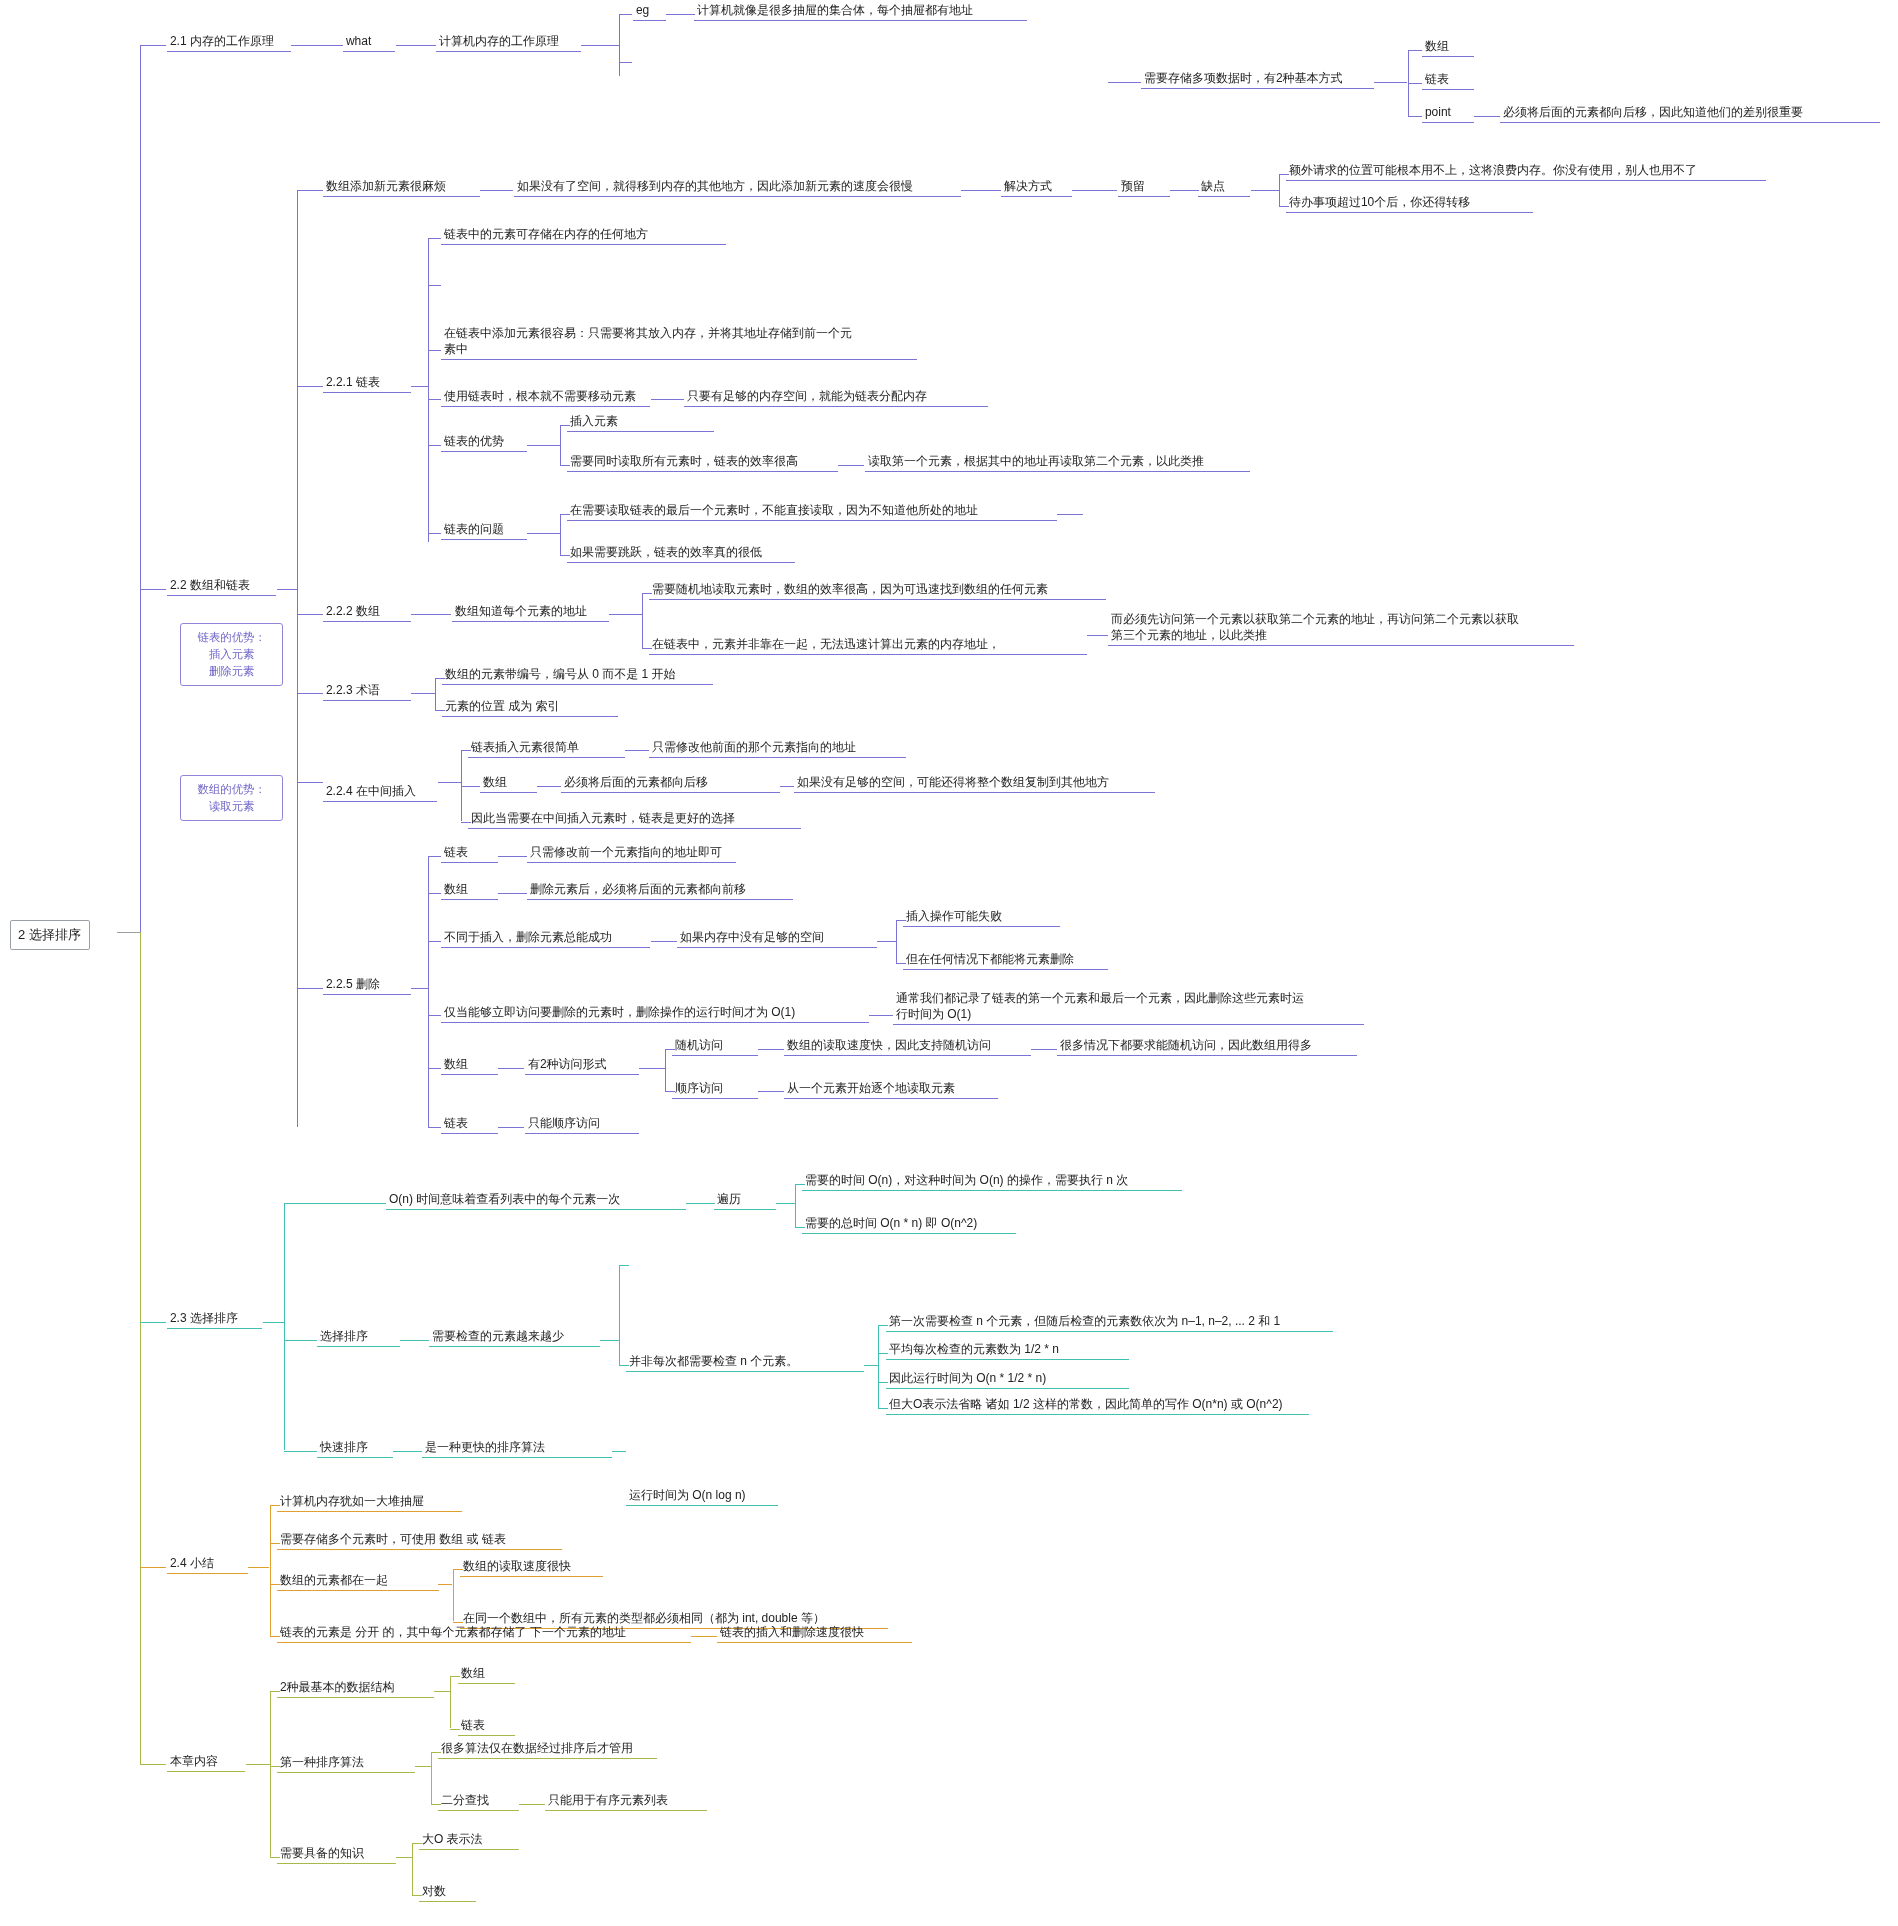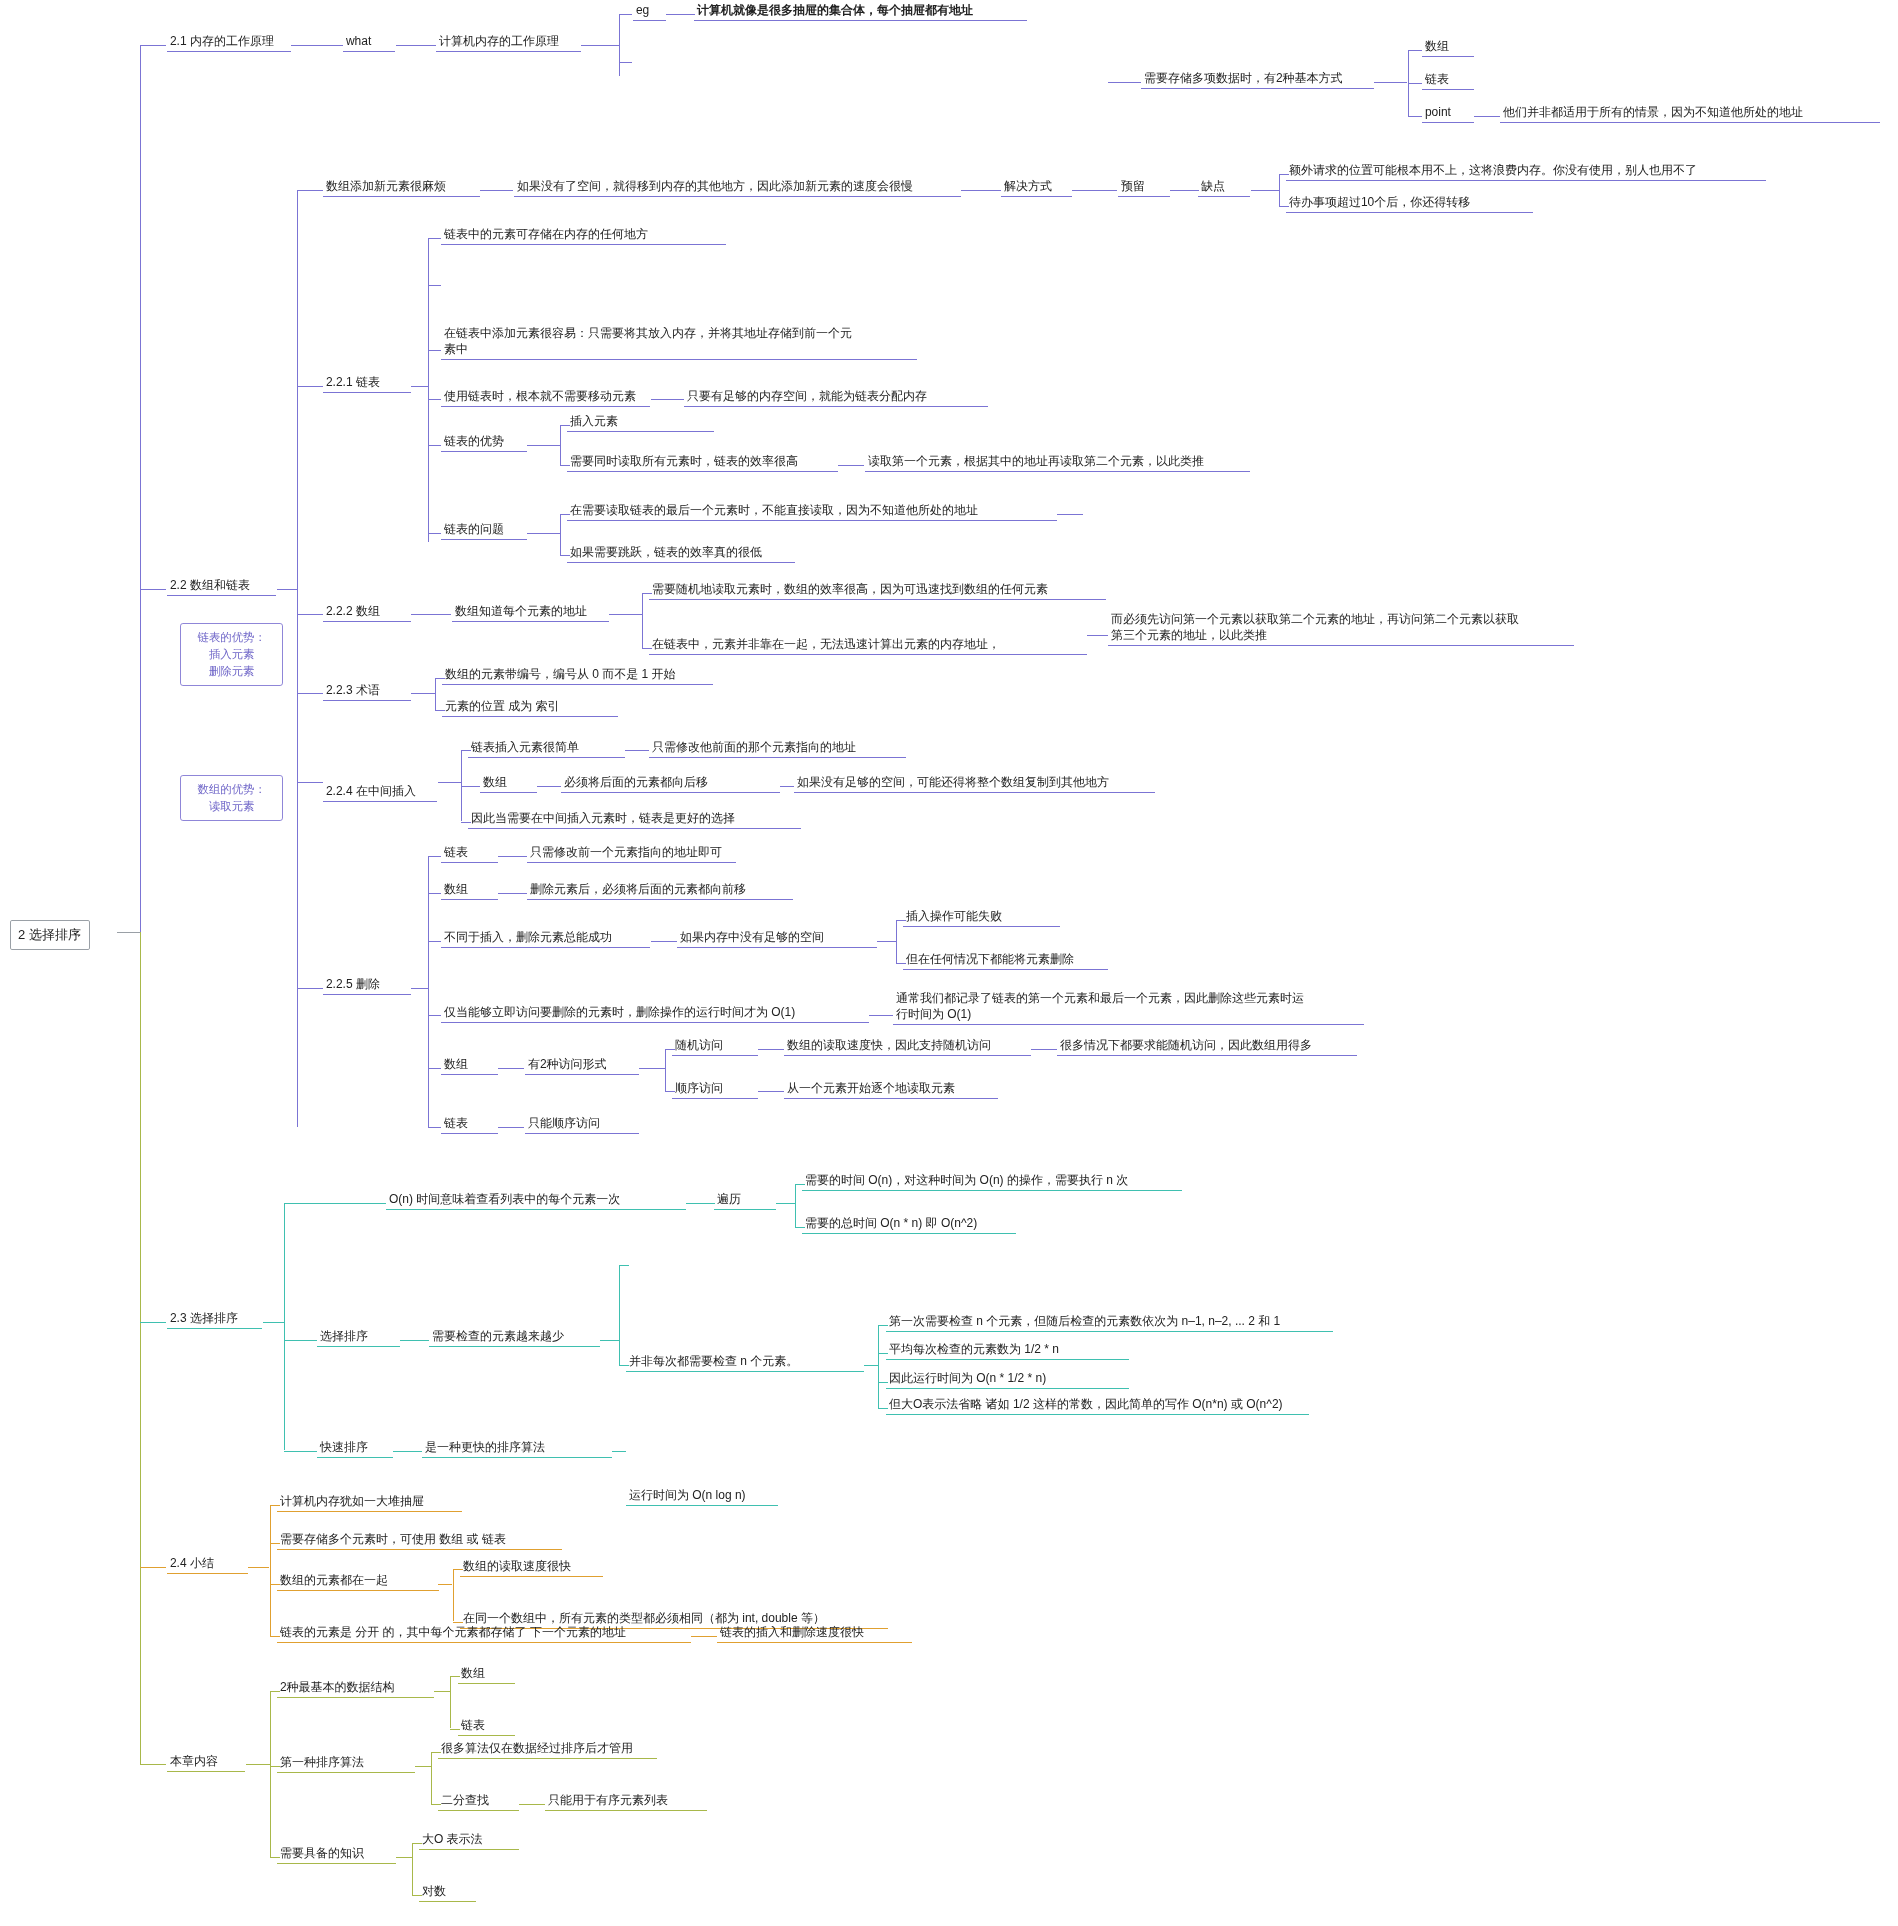--- a/index.html
+++ b/index.html
@@ -78,38 +78,38 @@
   <div class="node u-purple" style="left:343px; top:32px; width:52px;">what</div>
   <div class="ln h c-purple" style="left:396px; top:45px; width:40px;"></div>
   <div class="node u-purple" style="left:436px; top:32px; width:145px;">计算机内存的工作原理</div>
 
   <div class="ln h c-purple" style="left:581px; top:45px; width:38px;"></div>
   <div class="ln v c-purple" style="left:619px; top:14.3px; height:62px;"></div>
 
   <div class="ln h c-purple" style="left:619px; top:14.3px; width:13.3px;"></div>
   <div class="node u-purple" style="left:633px; top:1.4px; width:33px;">eg</div>
   <div class="ln h c-purple" style="left:666px; top:14.3px; width:28.5px;"></div>
-  <div class="node u-purple" style="left:694px; top:1.4px; width:333px;font-weight:bold;">计算机就像是很多抽屉的集合体，每个抽屉都有地址</div>
+  <div class="node u-purple" style="left:694px; top:1.4px; width:333px;">计算机就像是很多抽屉的集合体，每个抽屉都有地址</div>
 
   <div class="ln h c-purple" style="left:619px; top:62px; width:13.3px;"></div>
 
   <div class="ln h c-purple" style="left:1108px; top:82px; width:33px;"></div>
   <div class="node u-purple" style="left:1141px; top:69px; width:233px;">需要存储多项数据时，有2种基本方式</div>
 
   <div class="ln h c-purple" style="left:1374px; top:82px; width:33px;"></div>
   <div class="ln v c-purple" style="left:1408px; top:50px; height:66px;"></div>
 
   <div class="ln h c-purple" style="left:1408px; top:50px; width:14.3px;"></div>
   <div class="node u-purple" style="left:1422px; top:37px; width:52px;">数组</div>
   <div class="ln h c-purple" style="left:1408px; top:83px; width:14.3px;"></div>
   <div class="node u-purple" style="left:1422px; top:70px; width:52px;">链表</div>
   <div class="ln h c-purple" style="left:1408px; top:116px; width:14.3px;"></div>
   <div class="node u-purple" style="left:1422px; top:103px; width:52px;">point</div>
   <div class="ln h c-purple" style="left:1474px; top:116px; width:26px;"></div>
-  <div class="node u-purple" style="left:1500px; top:103px; width:380px;">他们并非都适用于所有的情景，因为不知道他所处的地址</div>
+  <div class="node u-purple" style="left:1500px; top:103px; width:380px;">必须将后面的元素都向后移，因此知道他们的差别很重要</div>
 
   <div class="ln h c-purple" style="left:140px; top:589px; width:26px;"></div>
   <div class="node u-purple" style="left:167px; top:576px; width:109px;">2.2 数组和链表</div>
 
   <div class="boxed" style="left:180px; top:623px; width:88px;">链表的优势：
 插入元素
 删除元素</div>
   <div class="boxed" style="left:180px; top:775px; width:88px;">数组的优势：
 读取元素</div>
 

